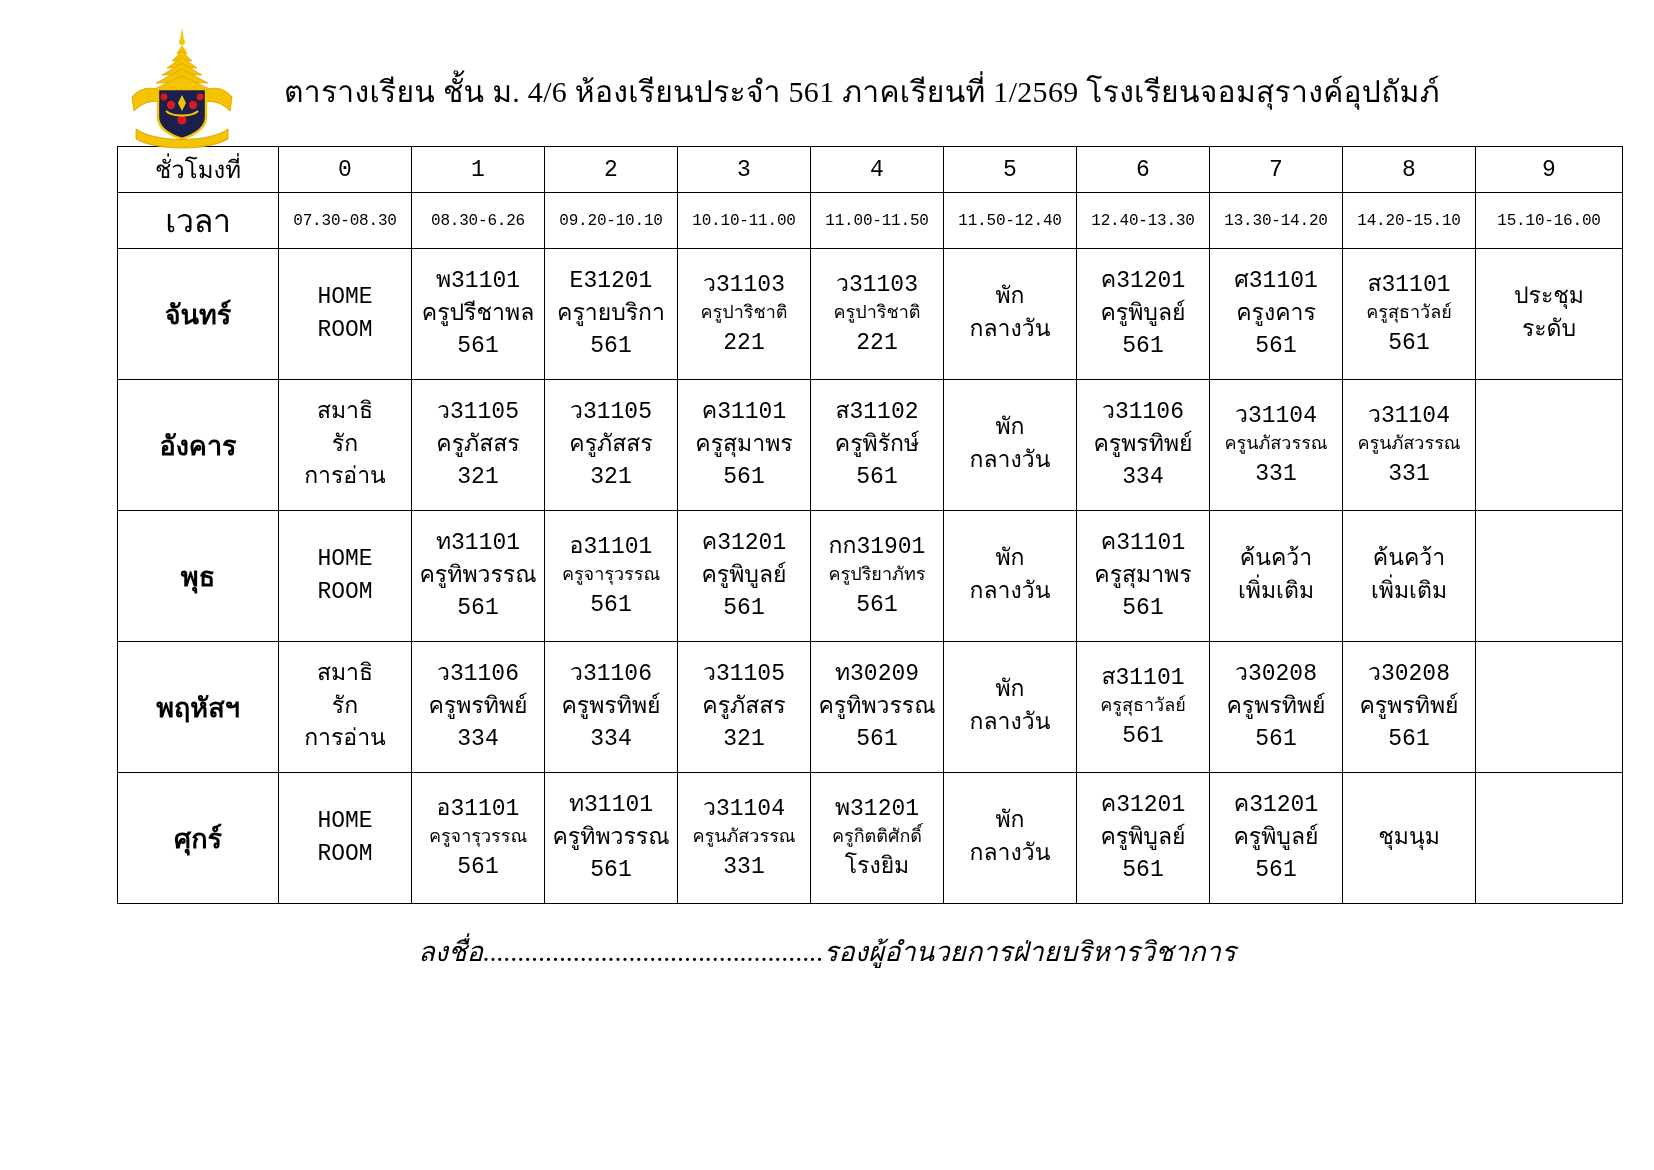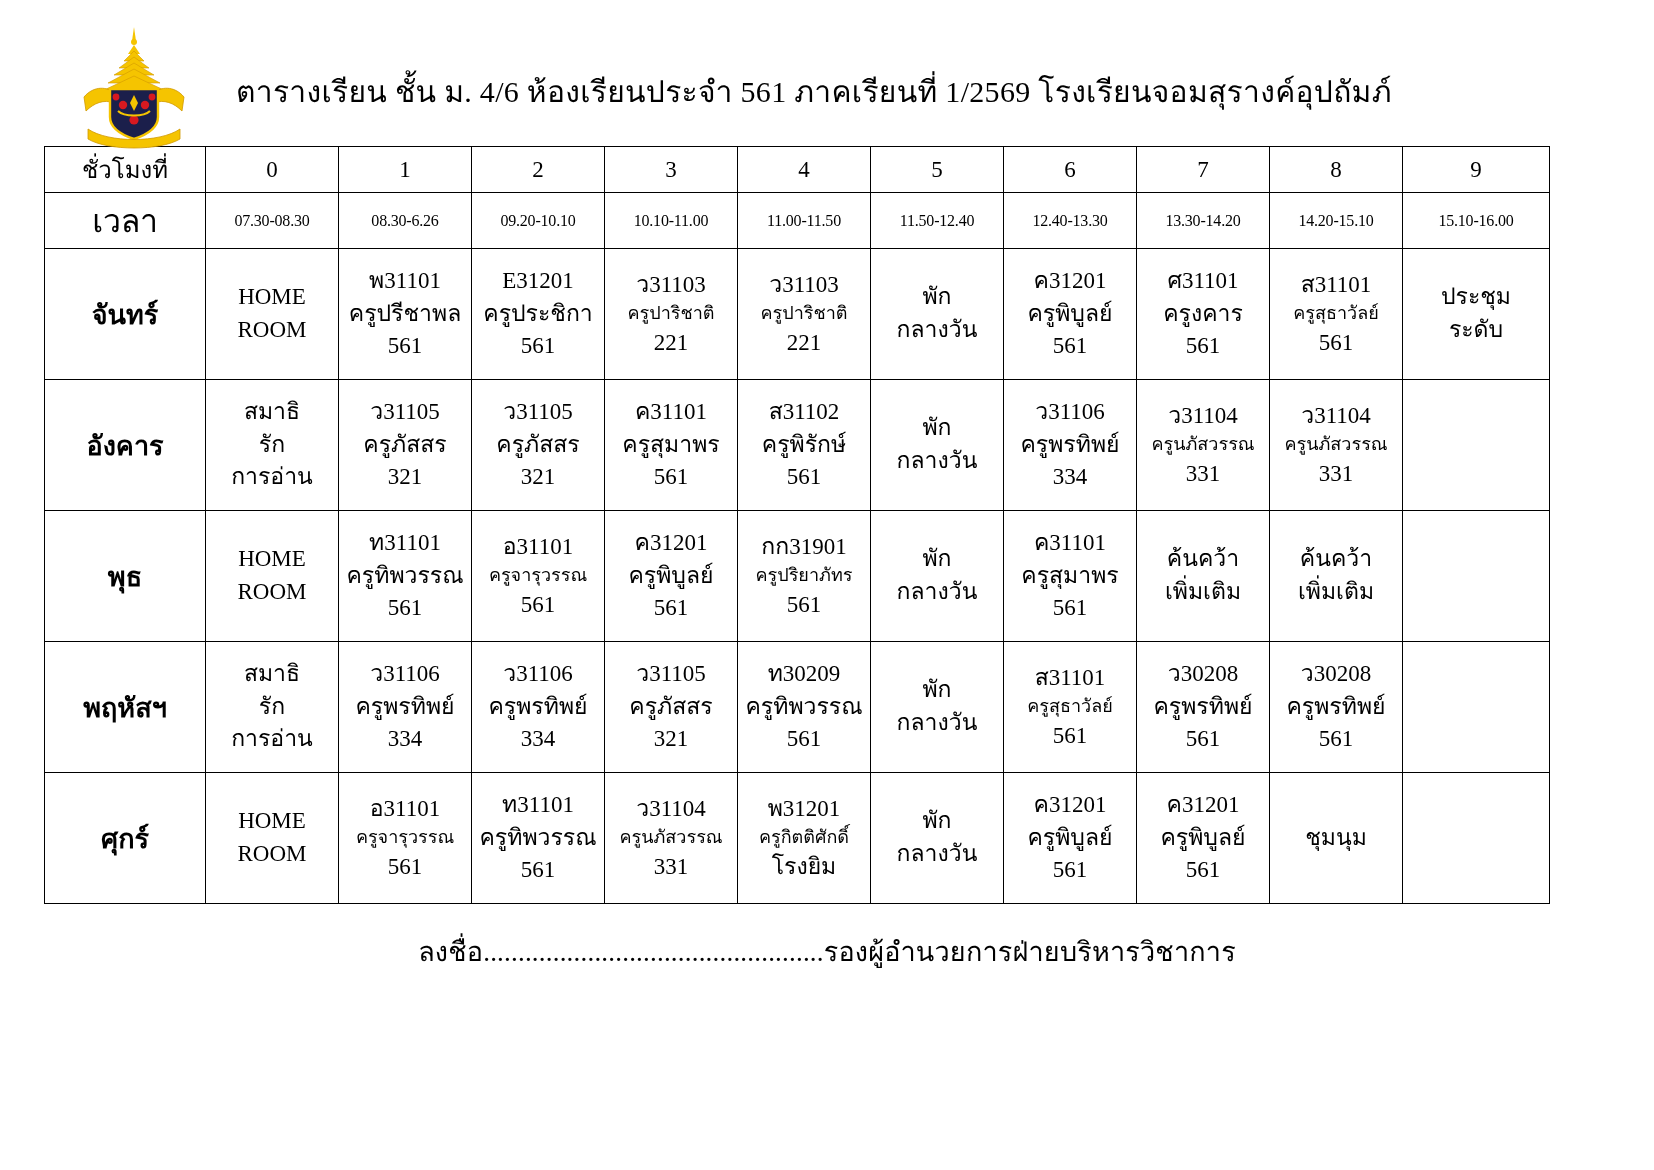--- a/index.html
+++ b/index.html
@@ -24,20 +24,21 @@
     padding: 0;
   }
 
   
   .header {
     display: flex;
     align-items: center;
     height: 150px;
     padding-left: 74px;
     padding-top: 20px;
+    margin-left: 48px;
   }
   .logo {
     width: 120px;
     height: 128px;
     position: relative;
     flex: 0 0 auto;
     margin-top: 8px;
   }
   .logo svg { display: block; }
 
@@ -46,22 +47,23 @@
     line-height: 1.2;
     margin-left: 42px;
     white-space: nowrap;
     font-family: "Liberation Serif", "DejaVu Serif", serif;
     letter-spacing: 0.3px;
     padding-top: 14px;
   }
 
   
   .tt-wrap {
-    padding: 0 74px 0 44px;
+    padding: 0 74px 0 117px;
     margin-top: -4px;
+    font-family: Liberation Mono, monospace;
   }
   table.timetable {
     border-collapse: collapse;
     width: 1506px;
     table-layout: fixed;
   }
   table.timetable td {
     border: 1.6px solid #000;
     text-align: center;
     vertical-align: middle;
@@ -102,20 +104,21 @@
   .cell .ln.small {
     font-size: 18px;
   }
 
   
   .footer {
     text-align: center;
     font-size: 27px;
     margin-top: 26px;
     letter-spacing: 0.2px;
+    font-style: italic;
   }
 </style>
 </head>
 <body>
 
 <div class="page">
 
   <div class="header">
 
     <div class="logo">
@@ -204,21 +207,21 @@
             <td>
               <div class="cell">
                 <span class="ln">พ31101</span>
                 <span class="ln">ครูปรีชาพล</span>
                 <span class="ln">561</span>
               </div>
             </td>
             <td>
               <div class="cell">
                 <span class="ln">E31201</span>
-                <span class="ln">ครูประชิกา</span>
+                <span class="ln">ครูายบริกา</span>
                 <span class="ln">561</span>
               </div>
             </td>
             <td>
               <div class="cell">
                 <span class="ln">ว31103</span>
                 <span class="ln small">ครูปาริชาติ</span>
                 <span class="ln">221</span>
               </div>
             </td>

